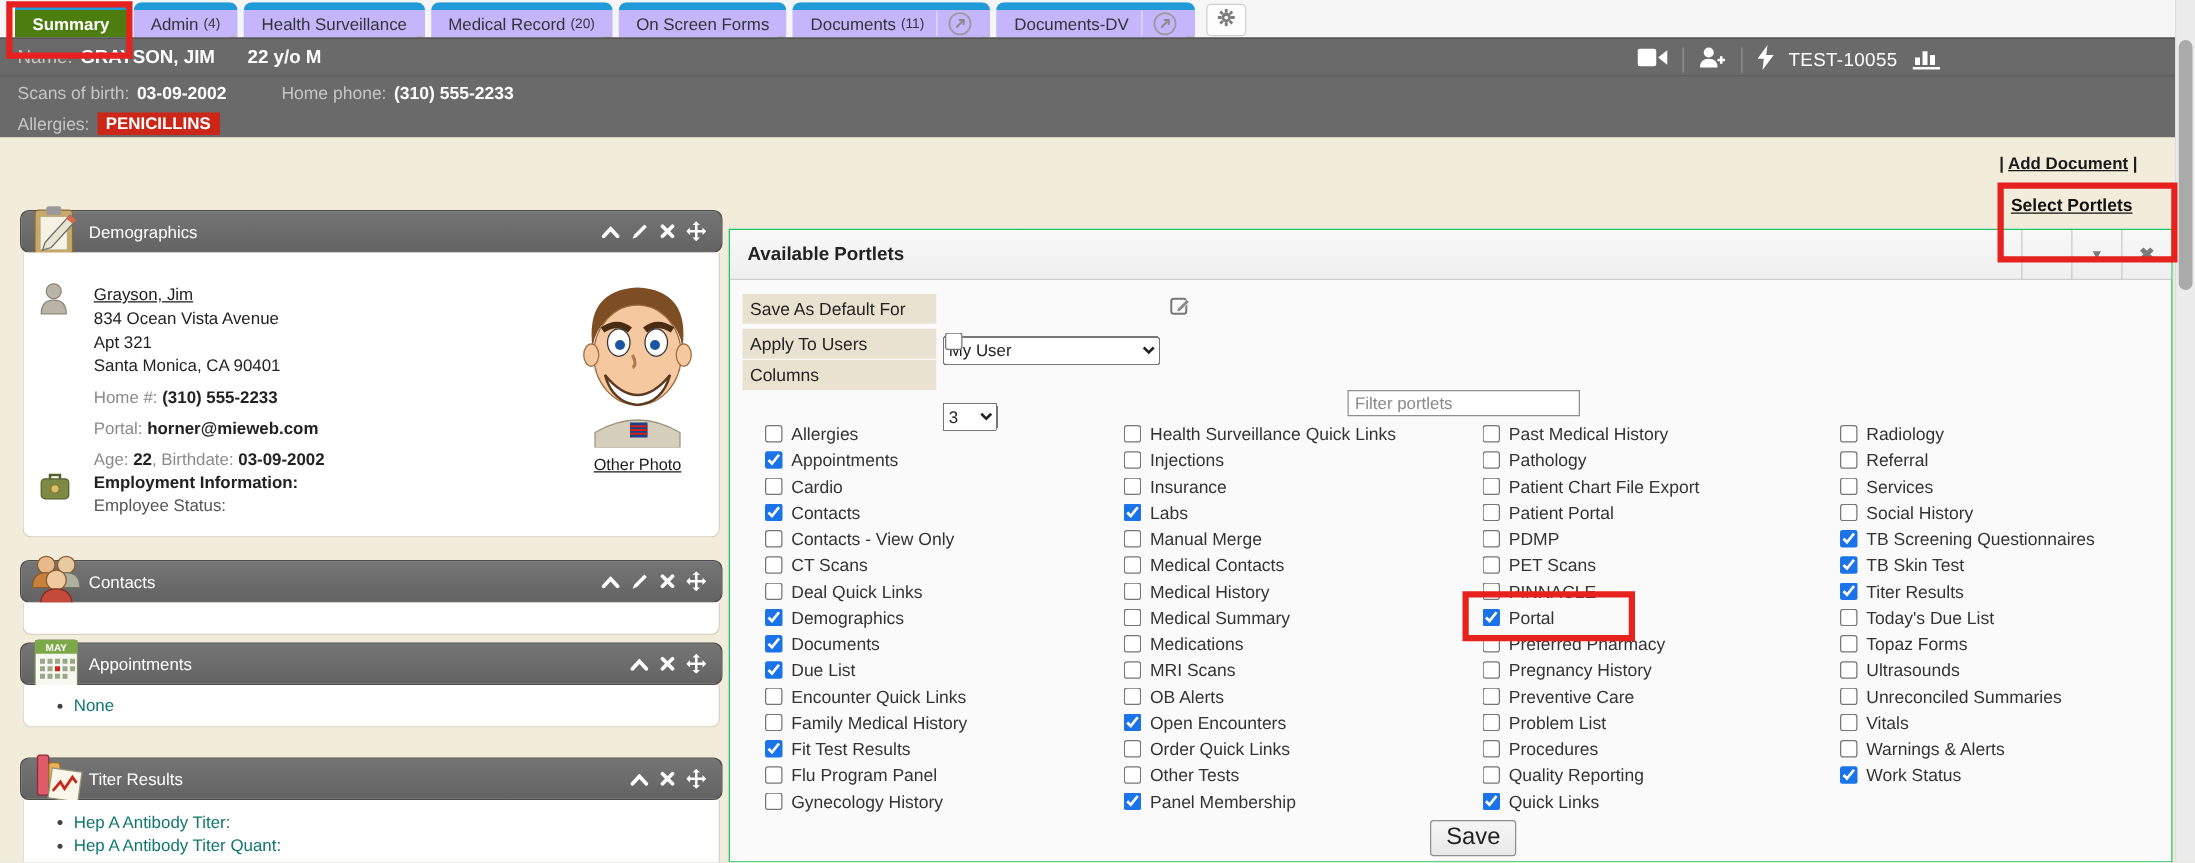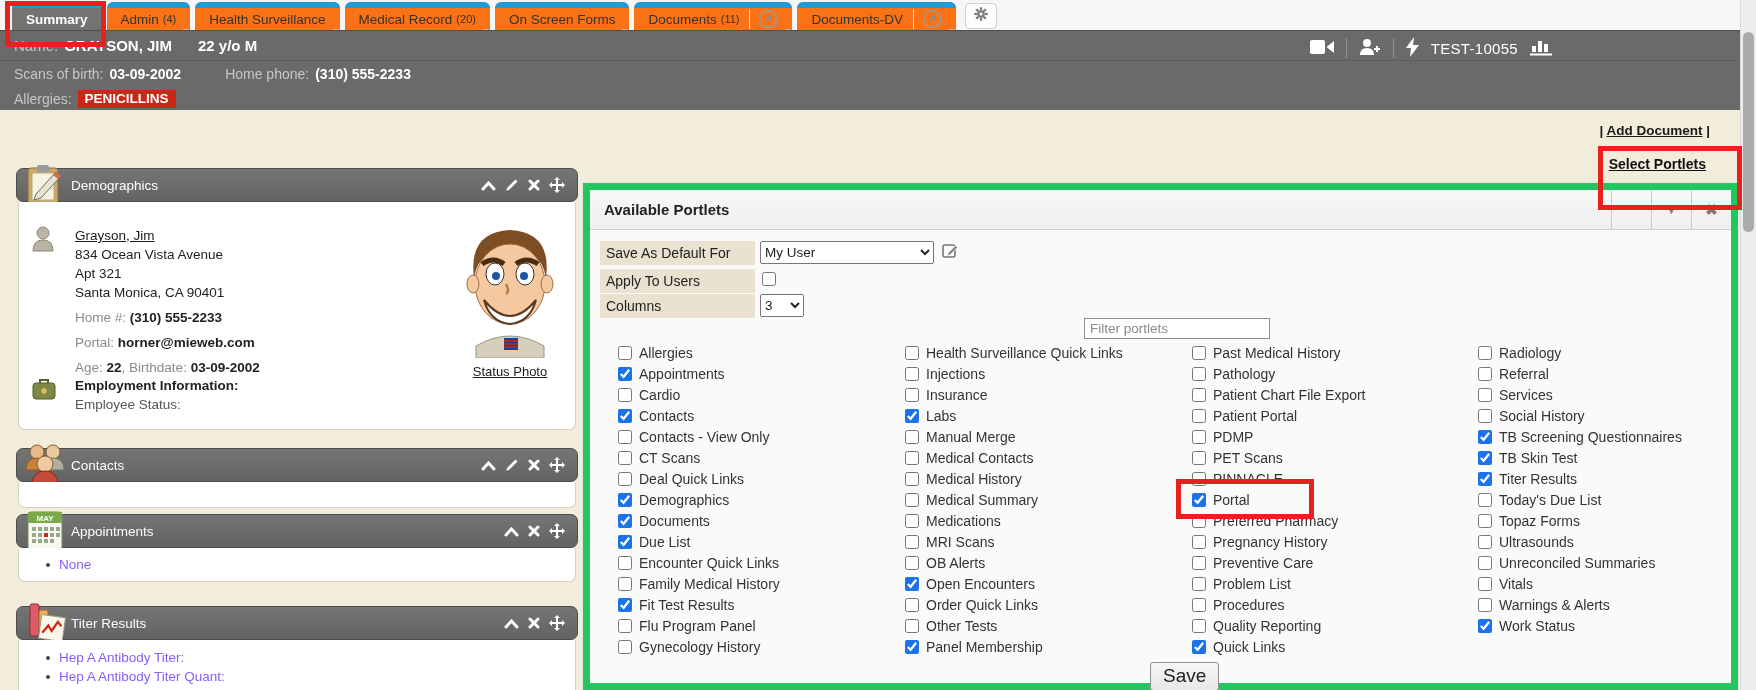--- a/index.html
+++ b/index.html
@@ -2,24 +2,24 @@
 <html><head>
 <meta charset="utf-8">
 <style>
   * { margin:0; padding:0; box-sizing:border-box; }
   html,body { background:#ddd; }
   body { font-family:"Liberation Sans", sans-serif; }
   #page { position:relative; width:1756px; height:690px; background:#fff; overflow:hidden; margin:0 auto; }
 
   
   .tabbar { position:absolute; left:0; top:0; width:1756px; height:30px; background:#f6f6f6; display:flex; align-items:flex-end; padding-left:12px; }
-  .tab { position:relative; height:28px; margin-right:5px; background:#f97316; border-radius:7px 7px 0 0; display:flex; align-items:center; padding:6px 14px 0 14px; font-size:13.5px; color:#333; cursor:pointer; white-space:nowrap; }
+  .tab { position:relative; height:28px; margin-right:5px; background:#c4b5fd; border-radius:7px 7px 0 0; display:flex; align-items:center; padding:6px 14px 0 14px; font-size:13.5px; color:#333; cursor:pointer; white-space:nowrap; }
   .tab::before { content:''; position:absolute; left:0; top:0; right:0; height:6px; background:#1f9bd7; border-radius:7px 7px 0 0; }
   .tab::after { content:''; position:absolute; right:1px; bottom:-5px; width:0; height:0; border-top:6px solid #b9b9b9; border-right:6px solid transparent; }
-  .tab.active { background:#737373; color:#fff; font-weight:bold; }
+  .tab.active { background:#4d7c0f; color:#fff; font-weight:bold; }
   .tab.active::after { display:none; }
   .tab .cnt { font-size:11px; margin-left:4px; }
   .tab .ext { margin-left:10px; padding-left:8px; border-left:1px solid #e2e2e2; display:flex; align-items:center; }
   .gearbtn { height:26px; width:32px; margin-left:4px; margin-bottom:1px; background:#fdfdfd; border:1px solid #cfcfcf; border-radius:4px; display:flex; align-items:center; justify-content:center; cursor:pointer; }
 
   
   .phead { position:absolute; left:0; top:30px; width:1756px; height:80px; background:#6a6a6a; border-top:1px solid #4e4e4e; color:#fff; }
   .phead .row1 { height:30px; display:flex; align-items:center; padding-left:14px; border-bottom:1px solid #5e5e5e; font-size:15px; }
   .phead .row2 { height:26px; display:flex; align-items:center; padding-left:14px; font-size:14px; }
   .phead .row3 { height:24px; display:flex; align-items:center; padding-left:14px; font-size:14px; }
@@ -43,21 +43,21 @@
   .select-portlets { position:absolute; right:34px; top:46px; font-size:14px; font-weight:bold; color:#111; text-decoration:underline; cursor:pointer; }
 
   
   .portlet { position:absolute; left:16px; width:562px; }
   .portlet-head { position:relative; height:34px; background:linear-gradient(#757575,#636363); border:1px solid #4c4c4c; border-radius:7px; color:#fff; display:flex; align-items:center; padding-left:54px; font-size:13.5px; }
   .portlet-head .ph-icons { position:absolute; right:12px; top:0; height:34px; display:flex; align-items:center; gap:9px; }
   .ph-icons svg { cursor:pointer; }
   .portlet-big-icon { position:absolute; left:5px; top:-9px; }
   .portlet-body { background:#fff; border:1px solid #d8d2c2; border-top:none; border-radius:0 0 7px 7px; margin:0 2px; position:relative; }
   .portlet-body ul { list-style:none; padding:8px 0 0 40px; }
-  .portlet-body li { font-size:13.5px; color:#8b5cf6; line-height:19px; position:relative; }
+  .portlet-body li { font-size:13.5px; color:#0f766e; line-height:19px; position:relative; }
   .portlet-body li::before { content:''; position:absolute; left:-13px; top:8px; width:4px; height:4px; border-radius:50%; background:#444; }
 
   #demographics { top:58px; }
   #demographics .portlet-body { height:228px; }
   .demo-lines { position:absolute; left:56px; top:24px; font-size:13.5px; color:#222; }
   .demo-lines .ln { line-height:19px; }
   .name-link { color:#1a1a1a; text-decoration:underline; font-size:13.5px; cursor:pointer; }
   .glabel { color:#8a8a8a; }
   .gv { font-weight:bold; color:#222; }
   .sp6 { margin-top:6px; }
@@ -71,31 +71,31 @@
 
   #contacts { top:338px; }
   #contacts .portlet-body { height:26px; }
   #appointments { top:404px; }
   #appointments .portlet-body { height:34px; }
   #appointments ul { padding-top:7px; }
   #titer { top:496px; }
   #titer .portlet-body { height:60px; }
 
   
-  .dialog { position:absolute; left:583px; top:73px; width:1155px; height:507px; background:#fafafa; border:7px solid #22c55e; box-shadow:0 0 0 1px #e5e5e5; }
+  .dialog { position:absolute; left:583px; top:73px; width:1155px; height:507px; background:#fafafa; border:1px solid #22c55e; box-shadow:0 0 0 1px #e5e5e5; }
   .dlg-titlebar { position:relative; height:40px; background:linear-gradient(#f8f8f8,#efefef); border-bottom:1px solid #cfcfcf; display:flex; align-items:center; padding-left:14px; }
   .dlg-title { font-size:15px; font-weight:bold; color:#222; }
   .dlg-ctrls { position:absolute; right:0; top:0; height:40px; display:flex; }
   .dlg-cell { width:40px; height:40px; border-left:1px solid #c9c9c9; display:flex; align-items:center; justify-content:center; color:#7c7c7c; cursor:pointer; }
   .dlg-cell.empty { cursor:default; }
   .dlg-collapse { font-size:11px; }
   .dlg-close { font-size:15px; font-weight:bold; }
 
   .frow-label { position:absolute; left:10px; width:155px; height:24px; background:#eae2d0; font-size:14px; color:#222; line-height:24px; padding-left:6px; }
-  .sel { font-size:13.5px; color:#222; }
+  .sel { font-size:13.5px; color:#222;margin-top:34px; }
   #sel-user { position:absolute; left:170px; top:51px; width:174px; height:23px; }
   #edit-ic { position:absolute; left:352px; top:52px; cursor:pointer; }
   #chk-apply { position:absolute; left:172px; top:82px; width:14px; height:14px; }
   #sel-cols { position:absolute; left:170px; top:104px; width:44px; height:23px; }
 
   .filter-input { position:absolute; left:494px; top:128px; width:186px; height:21px; border:1px solid #8f8f8f; font-size:13.5px; padding:0 5px; color:#222; background:#fff; font-family:"Liberation Sans",sans-serif; }
   .filter-input::placeholder { color:#8a8a8a; }
 
   .pcols { position:absolute; left:0; top:152px; width:100%; }
   .pcol { position:absolute; top:0; width:282px; }
@@ -269,21 +269,21 @@
                 <ellipse cx="35" cy="52" rx="9" ry="11" fill="#fff" stroke="#333"></ellipse>
                 <ellipse cx="65" cy="52" rx="9" ry="11" fill="#fff" stroke="#333"></ellipse>
                 <circle cx="36" cy="54" r="4" fill="#1c56a0"></circle>
                 <circle cx="64" cy="54" r="4" fill="#1c56a0"></circle>
                 <path d="M46 62 Q50 70 46 72" stroke="#b07a4a" stroke-width="2.5" fill="none"></path>
                 <path d="M24 78 Q50 110 76 78 Q70 100 50 102 Q30 100 24 78 Z" fill="#fff" stroke="#5a3a20" stroke-width="2"></path>
                 <path d="M16 124 Q50 104 84 124 L84 136 L16 136 Z" fill="#d5cfbc" stroke="#9a947e"></path>
                 <rect x="44" y="116" width="14" height="12" fill="#1c3f8a"></rect>
                 <path d="M44 119 h14 M44 122 h14 M44 125 h14" stroke="#cc2618" stroke-width="1.6"></path>
               </svg></span>
-          <div><a class="update-photo">Status Photo</a></div>
+          <div><a class="update-photo">Other Photo</a></div>
         </div>
         <span class="brief-ic"><svg width="26" height="26" viewBox="0 0 26 26">
               <rect x="2" y="7" width="22" height="16" rx="3" fill="#7c8a45" stroke="#55602c"></rect>
               <path d="M9 7 V4 h8 v3" fill="none" stroke="#55602c" stroke-width="2"></path>
               <circle cx="13" cy="15" r="3.4" fill="#d8c06a" stroke="#8a7430"></circle>
             </svg></span>
         <div class="employ">
           <div class="t1">Employment Information:</div>
           <div class="t2">Employee Status:</div>
         </div>

